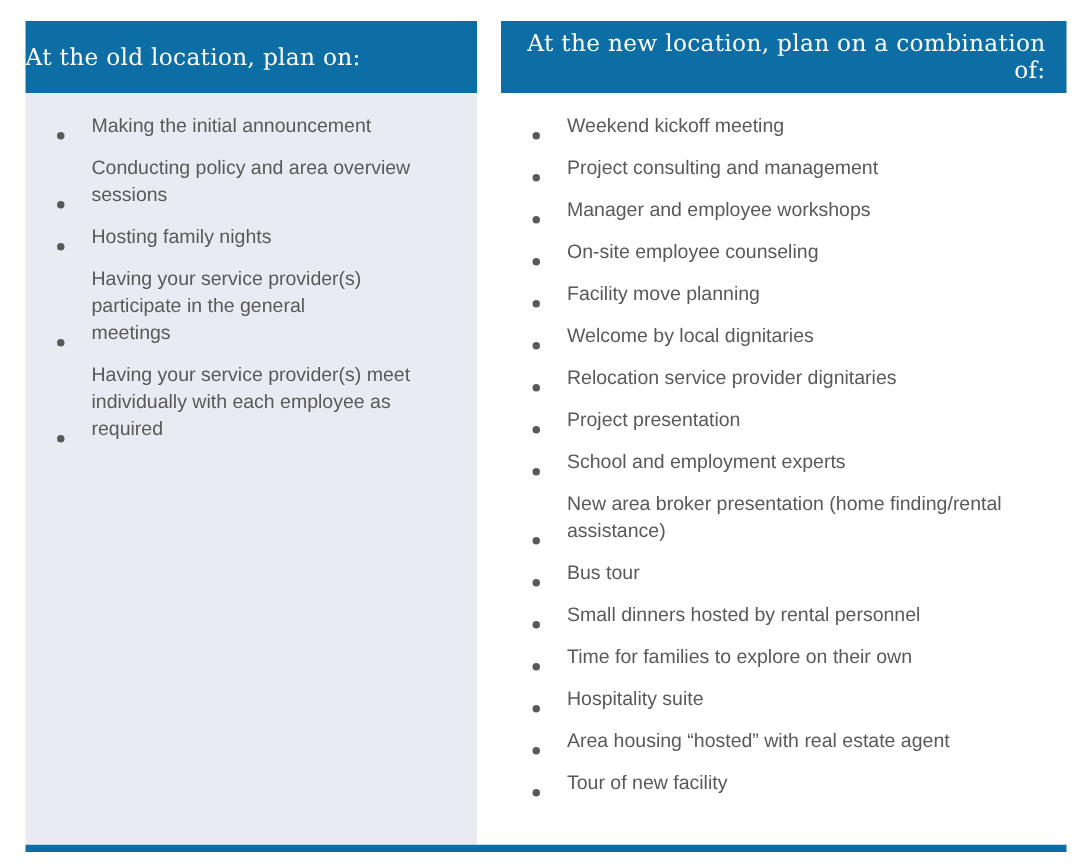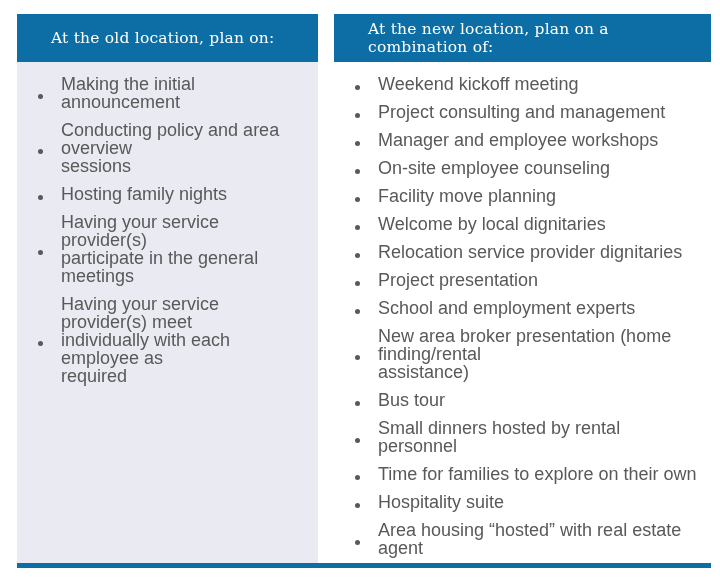--- a/index.html
+++ b/index.html
@@ -40,37 +40,38 @@
   .col-right { width: 377px; }
   .col-header {
     height: 48px;
     background: var(--header_bg);
     color: #FFFFFF;
     font-family: "DejaVu Serif", serif;
     font-size: 15.5px;
     letter-spacing: 0.2px;
     display: flex;
     align-items: center;
-    padding: 0 14px 0 34px;
+    padding: 0 14px 0 0;
+    text-align: right;
   }
   ul.col-body {
     list-style: none;
     margin: 0;
     height: 501px;
     padding: 13px 8px 0 21px;
     overflow: hidden;
   }
   .col-left  ul.col-body { background: var(--left_body_bg); }
   .col-right ul.col-body { background: var(--right_body_bg); }
   ul.col-body li {
     display: flex;
-    align-items: center;
+    align-items: flex-end;
     margin: 0 0 10px 0;
     color: var(--body_text);
-    font-size: 18px;
+    font-size: 13px;
     line-height: 18px;
   }
   .bullet {
     flex: none;
     width: 5px;
     height: 5px;
     border-radius: 50%;
     background: var(--bullet_color);
     margin: 7px 18px 0 0;
   }

